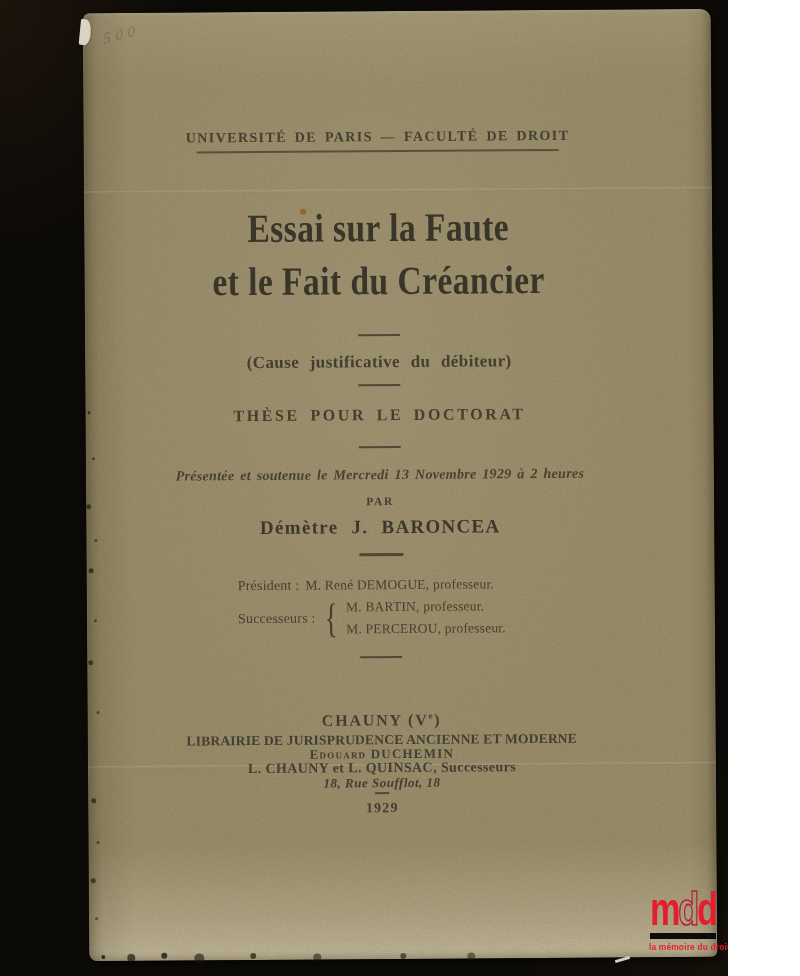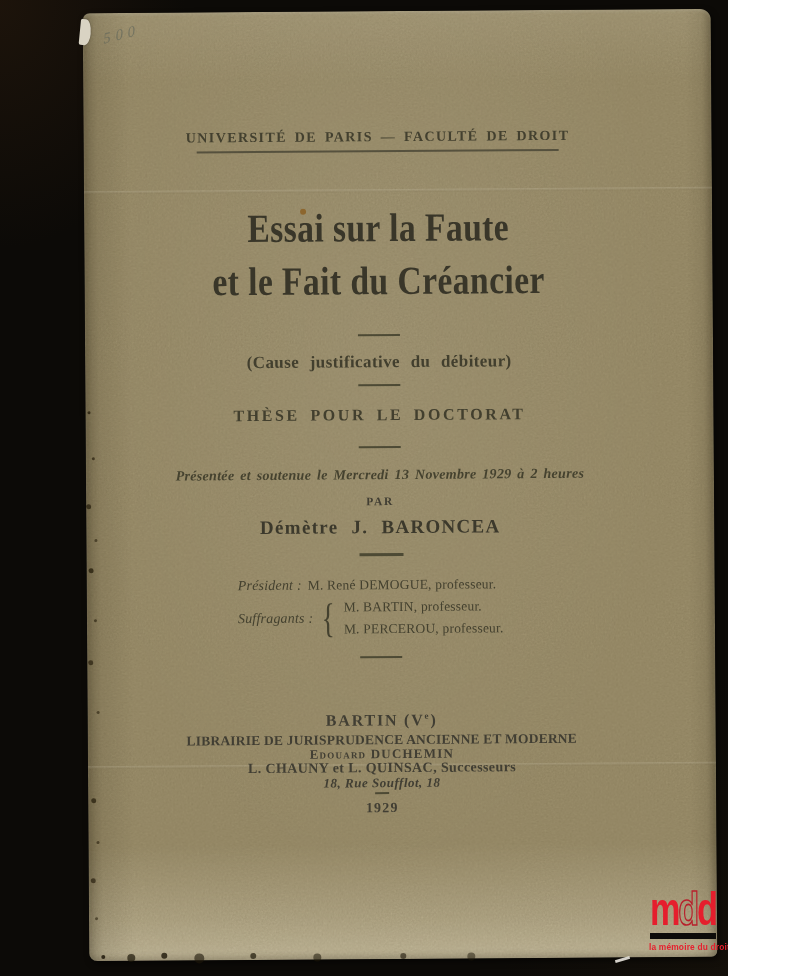--- a/index.html
+++ b/index.html
@@ -62,21 +62,21 @@
   .defense  { top:456px; font-size:14px; font-style:italic; font-weight:600; letter-spacing:.3px;
               word-spacing:2px; color:#45422f; }
   .par      { top:484px; font-size:11.5px; font-weight:600; letter-spacing:1.6px; }
   .author   { top:505px; font-size:19px; font-weight:700; letter-spacing:1.3px; word-spacing:7px;
               color:#3c392c; }
 
   
   .jury { position:absolute; left:151px; top:566px; font-size:13.5px; color:#44412f;
           text-align:left; letter-spacing:.2px; }
   .jury-row1 { display:flex; gap:6px; align-items:baseline; }
-  .jury-label { font-style:italic; font-size:14px; white-space:nowrap; }
+  .jury-label { font-size:14px; white-space:nowrap; }
   .jury-row2 { display:flex; gap:7px; align-items:center; margin-top:3px; }
   .brace { font-size:34px; font-weight:400; line-height:1; transform:scaleY(1.2) scaleX(.8);
            color:#44412f; }
   .suffragant-lines { display:flex; flex-direction:column; }
   .suffragant-lines span { line-height:22px; white-space:nowrap; }
 
   
   .paris     { top:700px; font-size:16px; letter-spacing:1.8px; font-weight:600; }
   .paris sup { font-size:9px; }
   .librairie { top:721px; font-size:13.5px; letter-spacing:.2px; font-weight:600; }
@@ -173,32 +173,32 @@
       <div class="abs author">Démètre J. BARONCEA</div>
 
       <div class="rule rule-4"></div>
 
       <div class="jury">
         <div class="jury-row1">
           <span class="jury-label">Président :</span>
           <span>M. René DEMOGUE, professeur.</span>
         </div>
         <div class="jury-row2">
-          <span class="jury-label">Suffragants :</span>
+          <span class="jury-label">Successeurs :</span>
           <span class="brace">{</span>
           <span class="suffragant-lines">
             <span>M. BARTIN, professeur.</span>
             <span>M. PERCEROU, professeur.</span>
           </span>
         </div>
       </div>
 
       <div class="rule rule-5"></div>
 
-      <div class="abs paris"><span>BARTIN (V</span><sup>e</sup><span>)</span></div>
+      <div class="abs paris"><span>CHAUNY (V</span><sup>e</sup><span>)</span></div>
 
       <div class="abs librairie">LIBRAIRIE DE JURISPRUDENCE ANCIENNE ET MODERNE</div>
       <div class="abs duchemin">Edouard DUCHEMIN</div>
       <div class="abs chauny">L. CHAUNY et L. QUINSAC, Successeurs</div>
       <div class="abs soufflot">18, Rue Soufflot, 18</div>
 
       <div class="rule rule-dash"></div>
 
       <div class="abs year">1929</div>
     </div>

